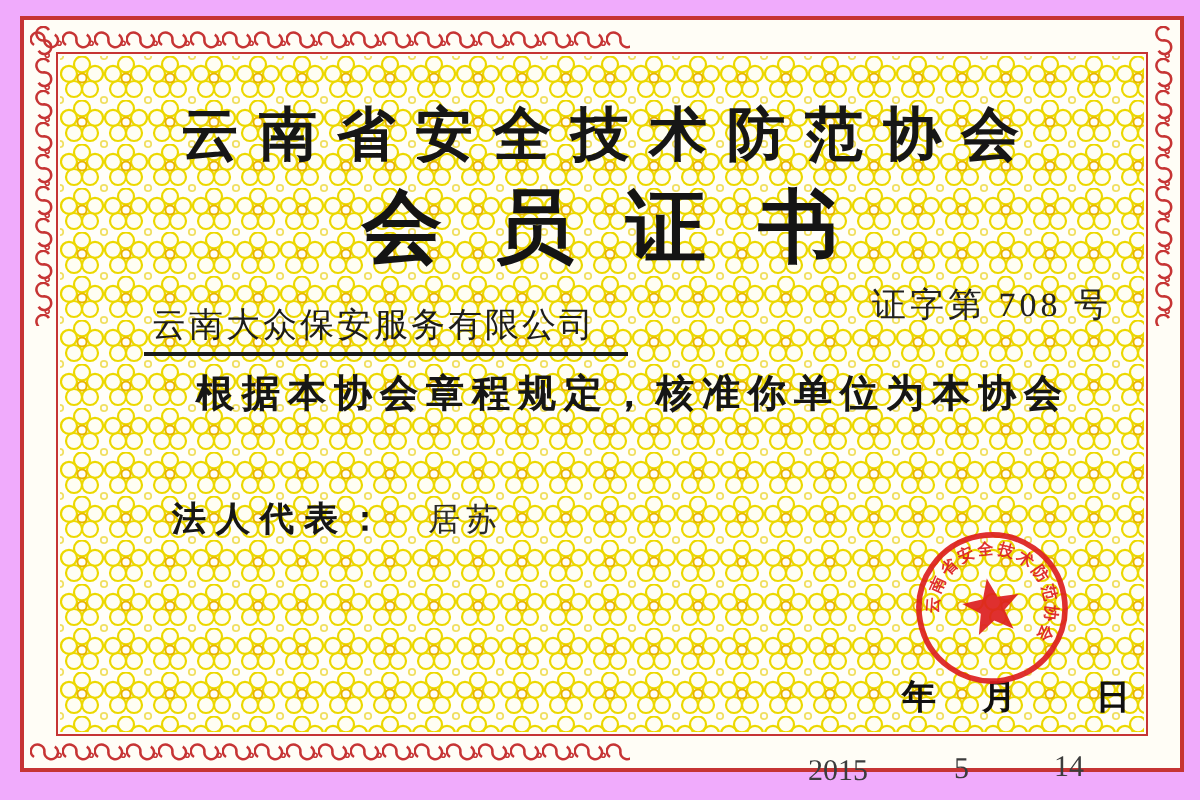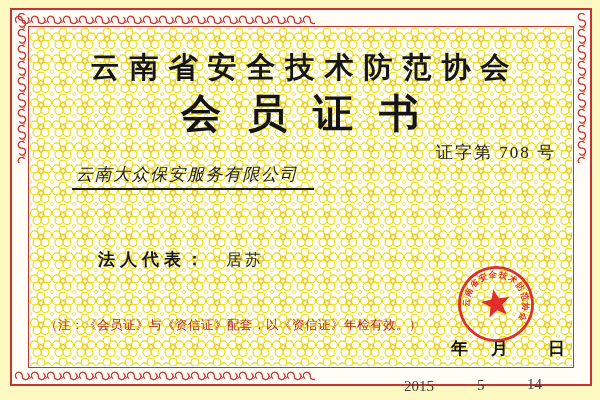--- a/index.html
+++ b/index.html
@@ -1,17 +1,17 @@
 <!DOCTYPE html>
 <html><head>
 <meta charset="utf-8">
 <style>
   html,body{margin:0;padding:0;background:#ffffff;}
   .cert{
-    position:relative;width:600px;height:400px;background:#fef9c3;overflow:hidden;
+    position:relative;width:600px;height:400px;background:#f0abfc;overflow:hidden;
     font-family:"Liberation Serif", serif;color:#151515;
   }
   
   .outer-line{position:absolute;left:10px;top:8px;right:8px;bottom:14px;
     border:2px solid #c63434;background:#fffdf6;}
   .orn{position:absolute;}
   .orn-top{left:15px;top:13px;right:13px;height:12px;}
   .orn-bottom{left:15px;bottom:19px;right:13px;height:12px;}
   .orn-left{left:15px;top:13px;width:12px;bottom:19px;}
   .orn-right{right:13px;top:13px;width:12px;bottom:19px;}
@@ -22,26 +22,26 @@
   
   .content{position:absolute;inset:0;}
   .assoc-title{position:absolute;left:0;right:0;top:48px;text-align:center;
     font-family:"Liberation Sans", sans-serif;font-weight:bold;font-size:29px;
     letter-spacing:10px;margin-right:-10px;color:#161616;white-space:nowrap;}
   .cert-title{position:absolute;left:0;right:0;top:86px;text-align:center;
     font-weight:bold;font-size:40px;letter-spacing:26px;margin-right:-26px;
     color:#141414;white-space:nowrap;}
   .cert-no{position:absolute;left:436px;top:141px;font-size:17px;letter-spacing:2px;color:#222;}
   .company{position:absolute;left:72px;top:151px;font-size:17px;letter-spacing:1.5px;
-    color:#1c1c1c;padding:12px 16px 2px 4px;border-bottom:2px solid #1a1a1a;white-space:nowrap;font-style:italic;}
+    color:#1c1c1c;padding:0 16px 2px 4px;border-bottom:2px solid #1a1a1a;white-space:nowrap;}
   .body-text{position:absolute;left:60px;top:185px;font-size:19px;font-weight:bold;
     color:#161616;letter-spacing:4px;line-height:25px;}
   .body-text .l1{text-indent:38px;white-space:nowrap;}
   .body-text .l2{white-space:nowrap;}
-  .rep-row{position:absolute;left:98px;top:248px;white-space:nowrap;}
+  .rep-row{position:absolute;left:86px;top:248px;white-space:nowrap;}
   .rep-label{font-size:17px;font-weight:bold;letter-spacing:5px;color:#161616;}
   .rep-name{font-size:16px;color:#2a2a2a;margin-left:14px;letter-spacing:3px;}
   .note{position:absolute;left:45px;top:317px;font-size:12.5px;color:#b22a2a;
     letter-spacing:0.5px;white-space:nowrap;}
   .date span{position:absolute;white-space:nowrap;}
   .d-num{font-size:15px;color:#3c3c3c;margin-top:48px;}
   .d-unit{font-size:17px;font-weight:bold;color:#101010;}
   .d-year{left:404px;top:330px;}
   .d-year-u{left:451px;top:337px;}
   .d-month{left:477px;top:329px;}
@@ -106,28 +106,28 @@
 
     <div class="assoc-title">云南省安全技术防范协会</div>
 
     <div class="cert-title">会员证书</div>
 
     <div class="cert-no">证字第 708 号</div>
 
     <div class="company">云南大众保安服务有限公司</div>
 
     <div class="body-text">
+      <div class="l1">根据本协会章程规定，核准你单位为本协会</div>
     </div>
 
     <div class="rep-row">
       <span class="rep-label">法人代表：</span>
       <span class="rep-name">居苏</span>
     </div>
 
-    <div class="note">（注：《会员证》与《资信证》配套，以《资信证》年检有效。）</div>
 
     <div class="date">
       <span class="d-num d-year">2015</span>
       <span class="d-unit d-year-u">年</span>
       <span class="d-num d-month">5</span>
       <span class="d-unit d-month-u">月</span>
       <span class="d-num d-day">14</span>
       <span class="d-unit d-day-u">日</span>
     </div>
 

